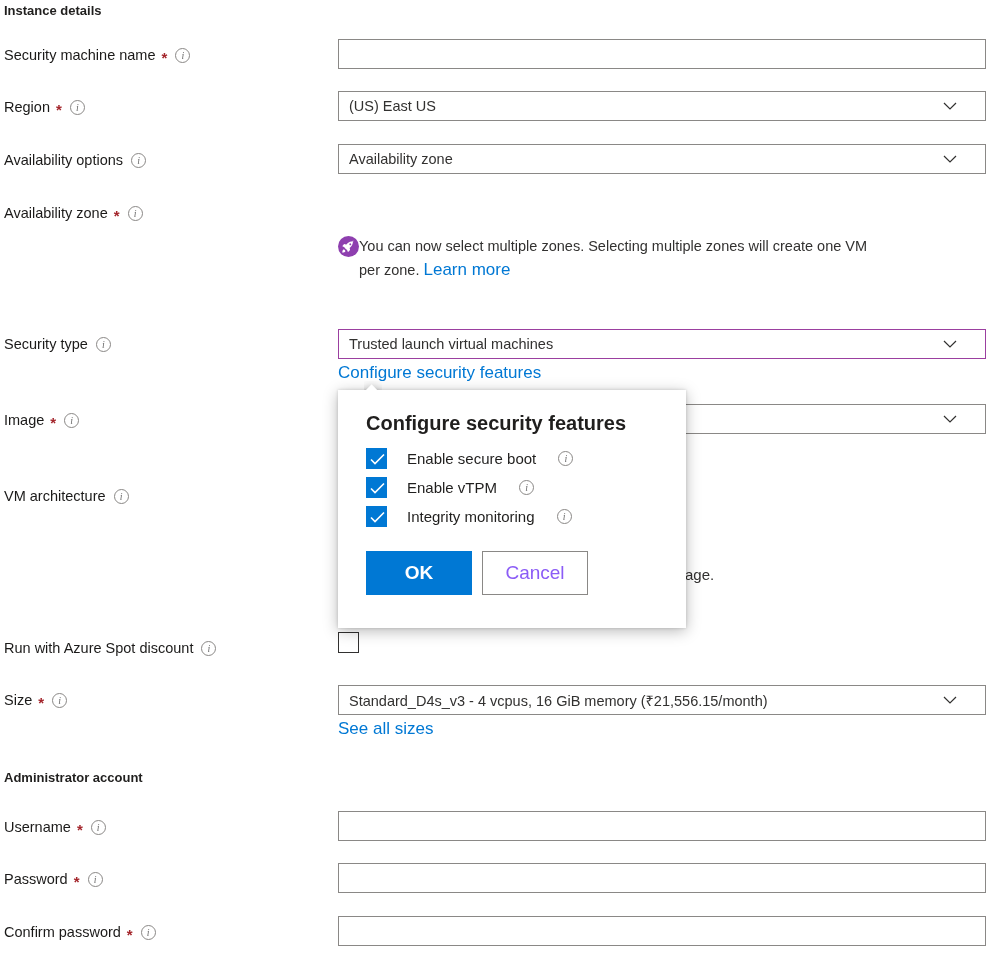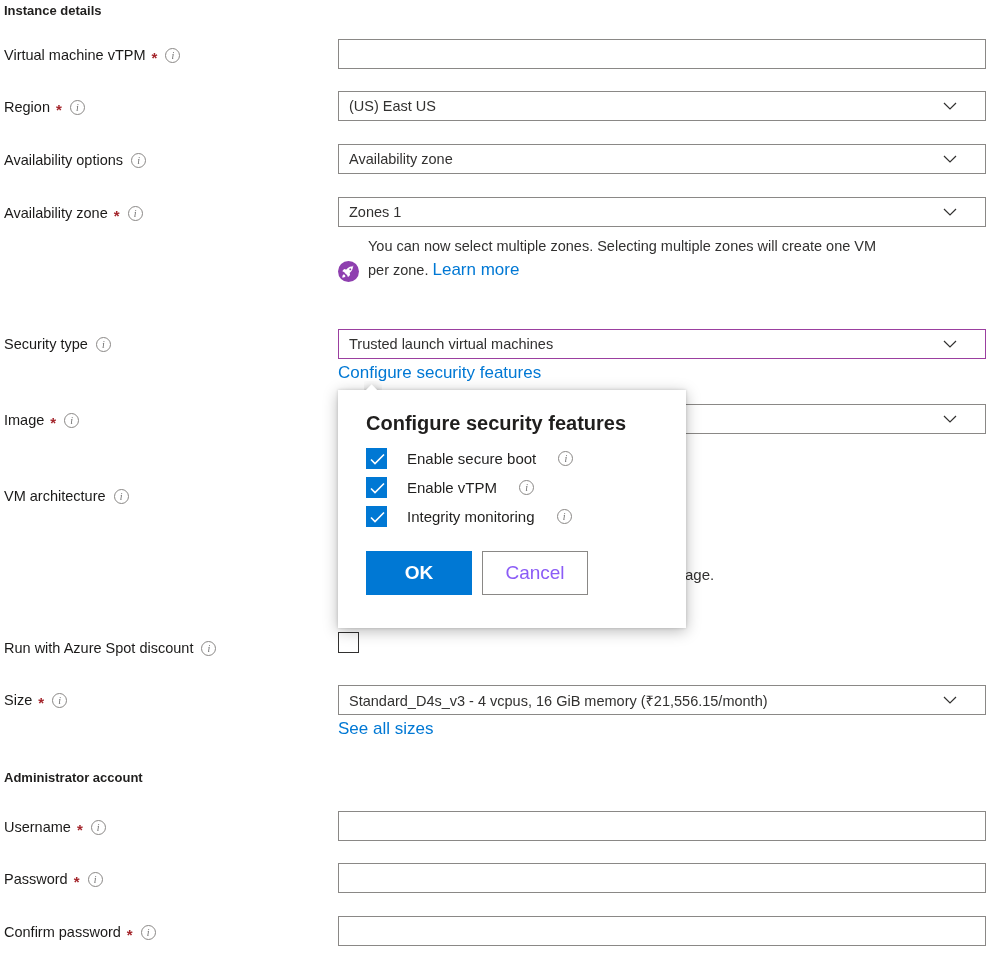--- a/index.html
+++ b/index.html
@@ -113,22 +113,21 @@
     text-decoration: none;
     white-space: nowrap;
   }
 
   
   .banner {
     position: absolute;
     left: 338px;
     width: 640px;
     display: flex;
-    align-items: flex-end;
-    gap: 9px;
+    align-items: flex-start;
     font-size: 14.5px;
     color: #323130;
     line-height: 24px;
   }
   .rocket {
     width: 21px;
     height: 21px;
     border-radius: 50%;
     background: #8e3faf;
     flex: 0 0 auto;
@@ -247,21 +246,21 @@
   }
 </style>
 </head>
 <body>
 
 <div class="canvas">
 
   <div class="section-heading" style="top:3px;">Instance details</div>
 
   <div class="field-label" style="top:46px;">
-    <span>Virtual machine vTPM</span>
+    <span>Security machine name</span>
     <span class="req-star">*</span>
     <span class="info-icon">i</span>
   </div>
   <div class="control" style="top:39px;">
     <div class="textbox">
       <span></span>
     </div>
   </div>
 
   <div class="field-label" style="top:98px;">
@@ -292,30 +291,20 @@
             <path d="M1 4 L7 10 L13 4" fill="none" stroke="#323130" stroke-width="1.2"></path>
           </svg>
       </span>
     </div>
   </div>
 
   <div class="field-label" style="top:204px;">
     <span>Availability zone</span>
     <span class="req-star">*</span>
     <span class="info-icon">i</span>
-  </div>
-  <div class="control" style="top:197px;">
-    <div class="dropdown">
-      <span class="value">Zones 1</span>
-      <span class="chevron">
-        <svg width="14" height="14" viewBox="0 0 14 14">
-            <path d="M1 4 L7 10 L13 4" fill="none" stroke="#323130" stroke-width="1.2"></path>
-          </svg>
-      </span>
-    </div>
   </div>
 
   <div class="banner" style="top:234px;">
     <span class="rocket">
       <svg width="15" height="15" viewBox="0 0 16 16">
         <path d="M13.6 2.4c-2.6-.3-5 .6-6.6 2.2L5.7 5.9 3.9 5.5c-.3-.1-.6 0-.8.2l-1.4 1.4c-.3.3-.2.8.2.9l1.9.7c-.1.3-.1.5 0 .7l1.9 1.9c.2.1.4.2.7.1l.7 1.9c.1.4.6.5.9.2l1.4-1.4c.2-.2.3-.5.2-.8l-.4-1.8 1.3-1.3c1.6-1.6 2.5-4 2.2-6.6 0-.2-.1-.3-.2-.3zm-2.9 3.9a1 1 0 1 1-1.4-1.4 1 1 0 0 1 1.4 1.4z" fill="#ffffff"></path>
         <path d="M2.2 11.5c-.7.7-.9 3.1-.9 3.1s2.4-.2 3.1-.9c.4-.4.4-1.1 0-1.5l-.7-.7c-.4-.4-1.1-.4-1.5 0z" fill="#ffffff"></path>
       </svg>
     </span>
     <span>

